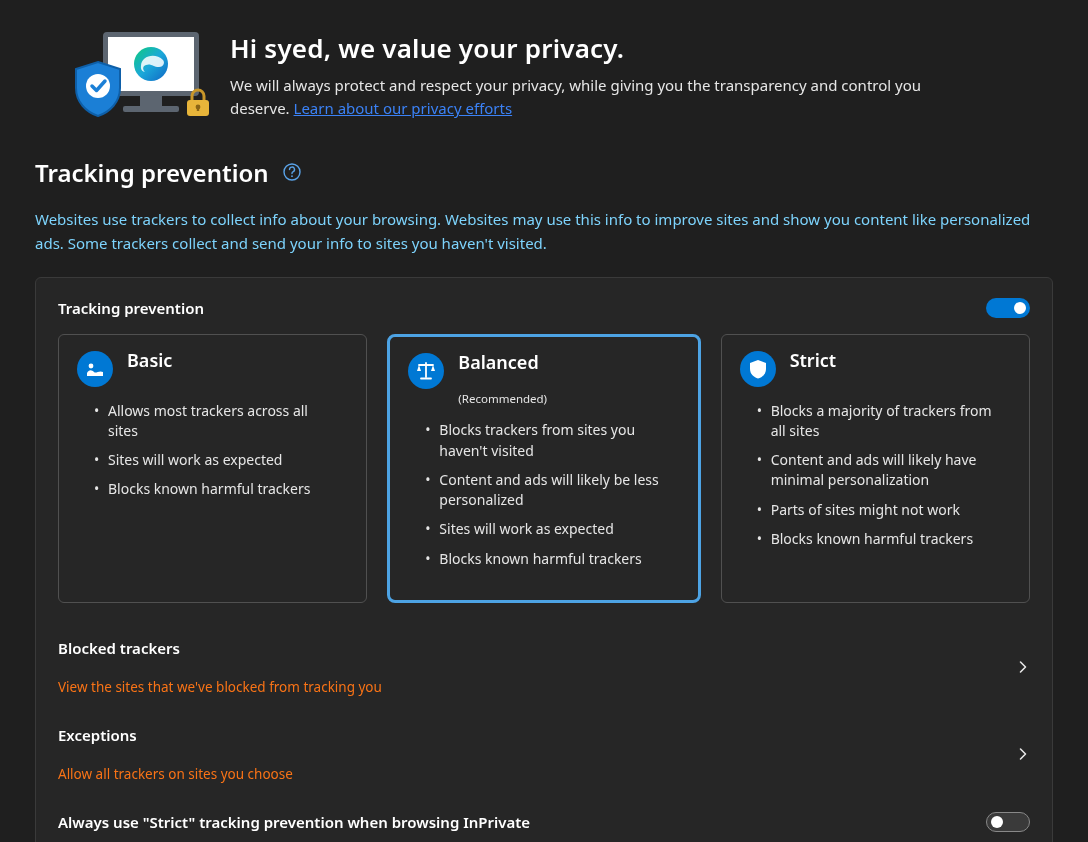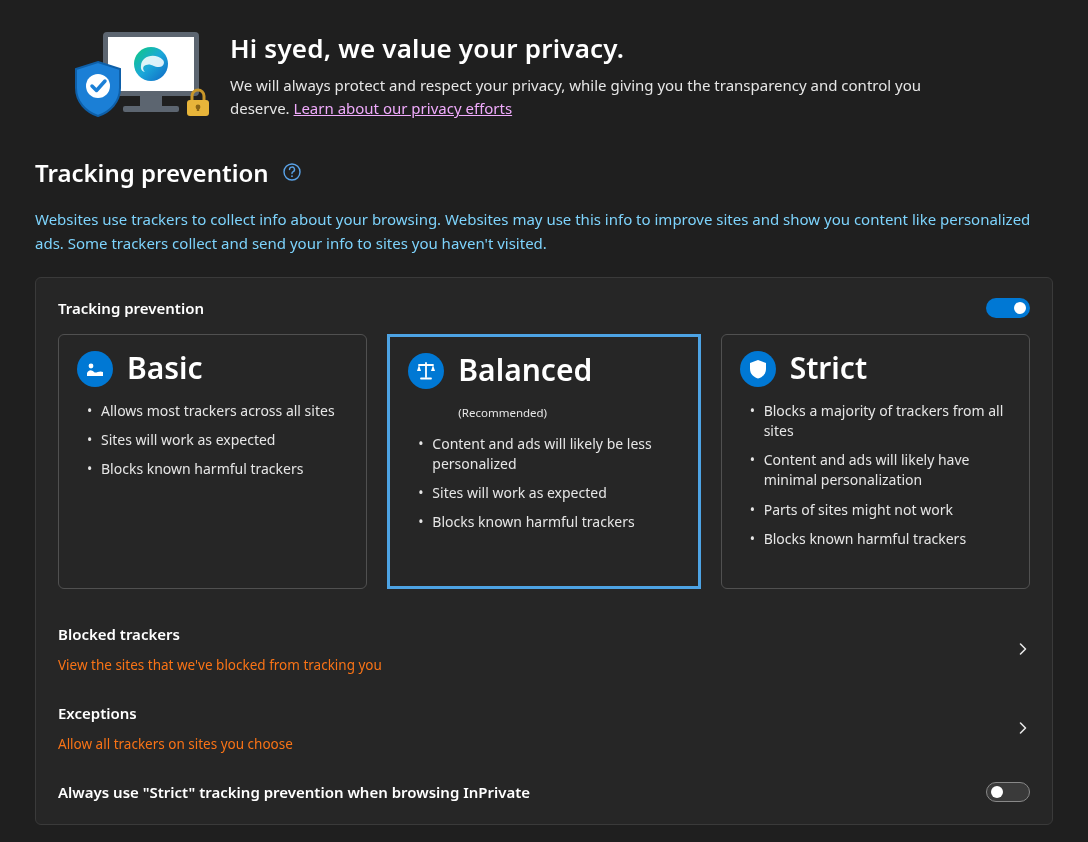--- a/index.html
+++ b/index.html
@@ -2,47 +2,47 @@
 <html><head>
 <meta charset="utf-8">
 <style>
   html,body{margin:0;padding:0;background:#1f1f1f;color:#fff;font-family:"Segoe UI",system-ui,-apple-system,sans-serif;font-size:14px;width:1088px;}
   body{padding:30px 35px 35px 35px;box-sizing:border-box;}
   .hero{display:flex;gap:30px;align-items:flex-start;margin-left:20px;margin-bottom:35px;}
   .hero-illustration{width:145px;height:90px;position:relative;flex-shrink:0;}
   .hero-text{padding-top:0px;}
   .hero-title{font-size:26px;font-weight:600;margin:0 0 8px 0;letter-spacing:0.2px;}
   .hero-desc{font-size:15px;color:#e6e6e6;line-height:1.55;margin:0;max-width:730px;}
-  .link{color:#f0abfc;text-decoration:underline;cursor:pointer;}
+  .link{color:#3b82f6;text-decoration:underline;cursor:pointer;}
   .section-head{display:flex;align-items:center;gap:14px;margin-bottom:18px;}
   .section-title{font-size:24px;font-weight:600;margin:0;}
   .help-circle{color:#5aa3e8;cursor:pointer;}
   .section-desc{font-size:15px;color:#7dd3fc;line-height:1.6;margin:0 0 22px 0;max-width:1000px;}
   .panel{background:#262626;border:1px solid #3a3a3a;border-radius:6px;padding:20px 22px 0 22px;}
   .panel-head{display:flex;align-items:center;justify-content:space-between;margin-bottom:16px;}
   .panel-head-title{font-size:15px;font-weight:600;}
   .toggle{width:44px;height:20px;border-radius:10px;position:relative;cursor:pointer;}
   .toggle.on{background:#0078d4;}
   .toggle.off{background:#3a3a3a;border:1px solid #888;box-sizing:border-box;}
   .toggle .knob{width:12px;height:12px;background:#fff;border-radius:50%;position:absolute;top:50%;transform:translateY(-50%);}
   .toggle.on .knob{right:4px;}
   .toggle.off .knob{left:4px;}
   .cards{display:flex;gap:20px;margin-bottom:20px;}
   .card{flex:1;border:1px solid #505050;border-radius:6px;padding:16px 18px 20px 18px;cursor:pointer;box-sizing:border-box;min-height:255px;}
-  .card.selected{border:3px solid #4da3e4;border-radius:0;}
+  .card.selected{border:3px solid #4da3e4;border-radius:8px;}
   .card-head{display:flex;align-items:flex-start;gap:14px;margin-bottom:14px;}
   .card-icon{width:36px;height:36px;background:#0078d4;border-radius:50%;display:flex;align-items:center;justify-content:center;flex-shrink:0;}
   .card-titles{display:flex;flex-direction:column;}
-  .card-title{font-size:30px;font-weight:600;line-height:1.1;}
+  .card-title{font-size:18px;font-weight:600;line-height:1.1;}
   .card-sub{font-size:11.5px;color:#e6e6e6;margin-top:19px;}
-  .card ul{list-style:none;padding:0;margin:4px;}
+  .card ul{list-style:none;padding:0;margin:11px;}
   .card li{position:relative;padding-left:20px;font-size:14px;color:#e6e6e6;line-height:1.45;margin-bottom:9px;}
   .card li::before{content:"•";position:absolute;left:6px;top:0;color:#e6e6e6;}
   .row{display:flex;align-items:center;justify-content:space-between;padding:14px 0;border-top:1px solid rgba(255,255,255,0);cursor:pointer;}
-  .row-text{display:flex;flex-direction:column;gap:12px;}
+  .row-text{display:flex;flex-direction:column;gap:20px;}
   .row-title{font-size:15px;font-weight:600;}
   .row-desc{font-size:13.5px;color:#f97316;}
   .chevron{color:#e6e6e6;}
   
   .monitor{position:absolute;left:48px;top:2px;width:96px;}
   .monitor-screen{width:96px;height:64px;background:#fff;border:5px solid #5c6570;box-sizing:border-box;border-radius:4px;display:flex;align-items:center;justify-content:center;}
   .monitor-stand{width:22px;height:10px;background:#5c6570;margin:0 auto;}
   .monitor-base{width:56px;height:6px;background:#5c6570;margin:0 auto;border-radius:2px;}
   .shield{position:absolute;left:18px;top:30px;}
   .padlock{position:absolute;left:130px;top:58px;}
@@ -138,20 +138,21 @@
             <path d="M4 5 L2 11 L6 11 Z" fill="#fff" stroke="none"></path>
             <path d="M18 5 L16 11 L20 11 Z" fill="#fff" stroke="none"></path>
           </svg>
         </div>
         <div class="card-titles">
           <span class="card-title">Balanced</span>
           <span class="card-sub">(Recommended)</span>
         </div>
       </div>
       <ul>
+        <li>Blocks trackers from sites you haven't visited</li>
         <li>Content and ads will likely be less personalized</li>
         <li>Sites will work as expected</li>
         <li>Blocks known harmful trackers</li>
       </ul>
     </div>
 
     <div class="card">
       <div class="card-head">
         <div class="card-icon">
           <svg width="22" height="22" viewBox="0 0 22 22">

